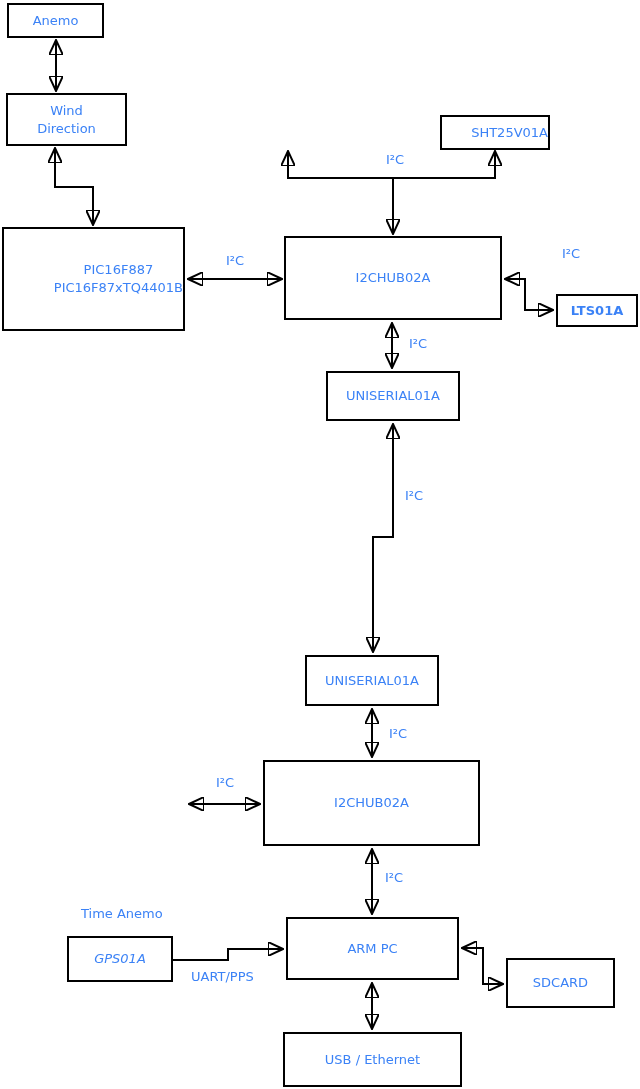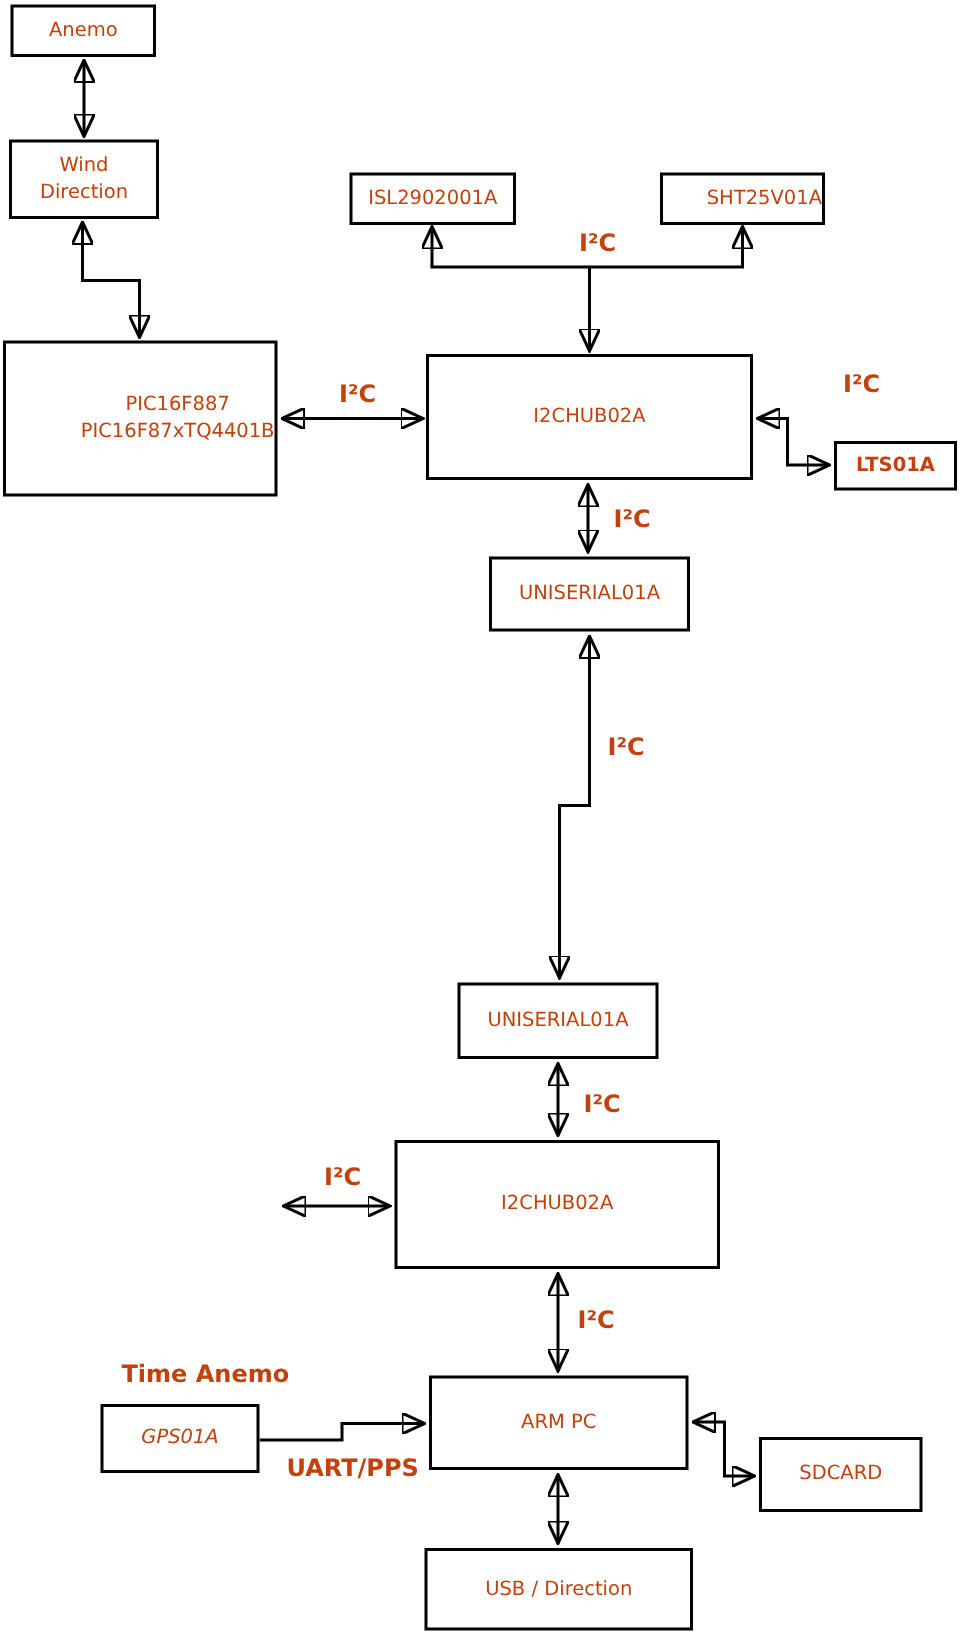--- a/index.html
+++ b/index.html
@@ -3,45 +3,45 @@
 <meta charset="utf-8">
 <title>Diagram</title>
 <style>
   html, body { margin: 0; padding: 0; background: #ffffff; }
   .canvas {
     position: relative;
     width: 640px;
     height: 1089px;
     background: #ffffff;
     font-family: "DejaVu Sans", "Liberation Sans", sans-serif;
-    color: #c2410c;
+    color: #3b82f6;
     overflow: hidden;
   }
   svg.wires { position: absolute; left: 0; top: 0; width: 640px; height: 1089px; }
   svg.wires path { stroke: #000000; stroke-width: 2; fill: none; stroke-linejoin: miter; }
 
   .node {
     position: absolute;
     box-sizing: border-box;
     border: 2px solid #000000;
     background: #ffffff;
     display: flex;
     align-items: center;
     justify-content: center;
     text-align: center;
     font-size: 13px;
     line-height: 1.35;
   }
   .node span { white-space: pre-line; }
 
-  .flabel { position: absolute; font-size: 16px; white-space: nowrap; font-weight: bold; }
+  .flabel { position: absolute; font-size: 13px; white-space: nowrap; }
 
   
   #n-anemo  { left: 7px;   top: 3px;    width: 97px;  height: 35px; }
-  #n-wind   { left: 6px;   top: 93px;   width: 100px; height: 53px; }
+  #n-wind   { left: 6px;   top: 93px;   width: 121px; height: 53px; }
   #n-pic    { left: 2px;   top: 227px;  width: 183px; height: 104px; justify-content: flex-end; }
   #n-isl    { left: 233px; top: 115px;  width: 111px; height: 35px; }
   #n-sht    { left: 440px; top: 115px;  width: 110px; height: 35px; justify-content: flex-end; }
   #n-hub1   { left: 284px; top: 236px;  width: 218px; height: 84px; }
   #n-lts    { left: 556px; top: 294px;  width: 82px;  height: 33px; font-weight: bold; }
   #n-uni1   { left: 326px; top: 371px;  width: 134px; height: 50px; }
   #n-uni2   { left: 305px; top: 655px;  width: 134px; height: 51px; }
   #n-hub2   { left: 263px; top: 760px;  width: 217px; height: 86px; }
   #n-baro   { left: 75px;  top: 776px;  width: 111px; height: 56px; }
   #n-gps    { left: 67px;  top: 936px;  width: 106px; height: 46px; font-style: italic; }
@@ -98,23 +98,20 @@
     <span>Anemo</span>
   </div>
   <div class="node" id="n-wind">
     <span>Wind
 Direction</span>
   </div>
   <div class="node" id="n-pic">
     <span>PIC16F887
 PIC16F87xTQ4401B</span>
   </div>
-  <div class="node" id="n-isl">
-    <span>ISL2902001A</span>
-  </div>
   <div class="node" id="n-sht">
     <span>SHT25V01A</span>
   </div>
   <div class="node" id="n-hub1">
     <span>I2CHUB02A</span>
   </div>
   <div class="node" id="n-lts">
     <span>LTS01A</span>
   </div>
   <div class="node" id="n-uni1">
@@ -129,21 +126,21 @@
   <div class="node" id="n-gps">
     <span>GPS01A</span>
   </div>
   <div class="node" id="n-arm">
     <span>ARM PC</span>
   </div>
   <div class="node" id="n-sdcard">
     <span>SDCARD</span>
   </div>
   <div class="node" id="n-usb">
-    <span>USB / Direction</span>
+    <span>USB / Ethernet</span>
   </div>
 
   <div class="flabel" id="l-i2c-bus-top">I²C</div>
   <div class="flabel" id="l-i2c-pic-hub1">I²C</div>
   <div class="flabel" id="l-i2c-hub1-lts">I²C</div>
   <div class="flabel" id="l-i2c-hub1-uni1">I²C</div>
   <div class="flabel" id="l-i2c-uni1-uni2">I²C</div>
   <div class="flabel" id="l-i2c-uni2-hub2">I²C</div>
   <div class="flabel" id="l-i2c-baro-hub2">I²C</div>
   <div class="flabel" id="l-i2c-hub2-arm">I²C</div>

